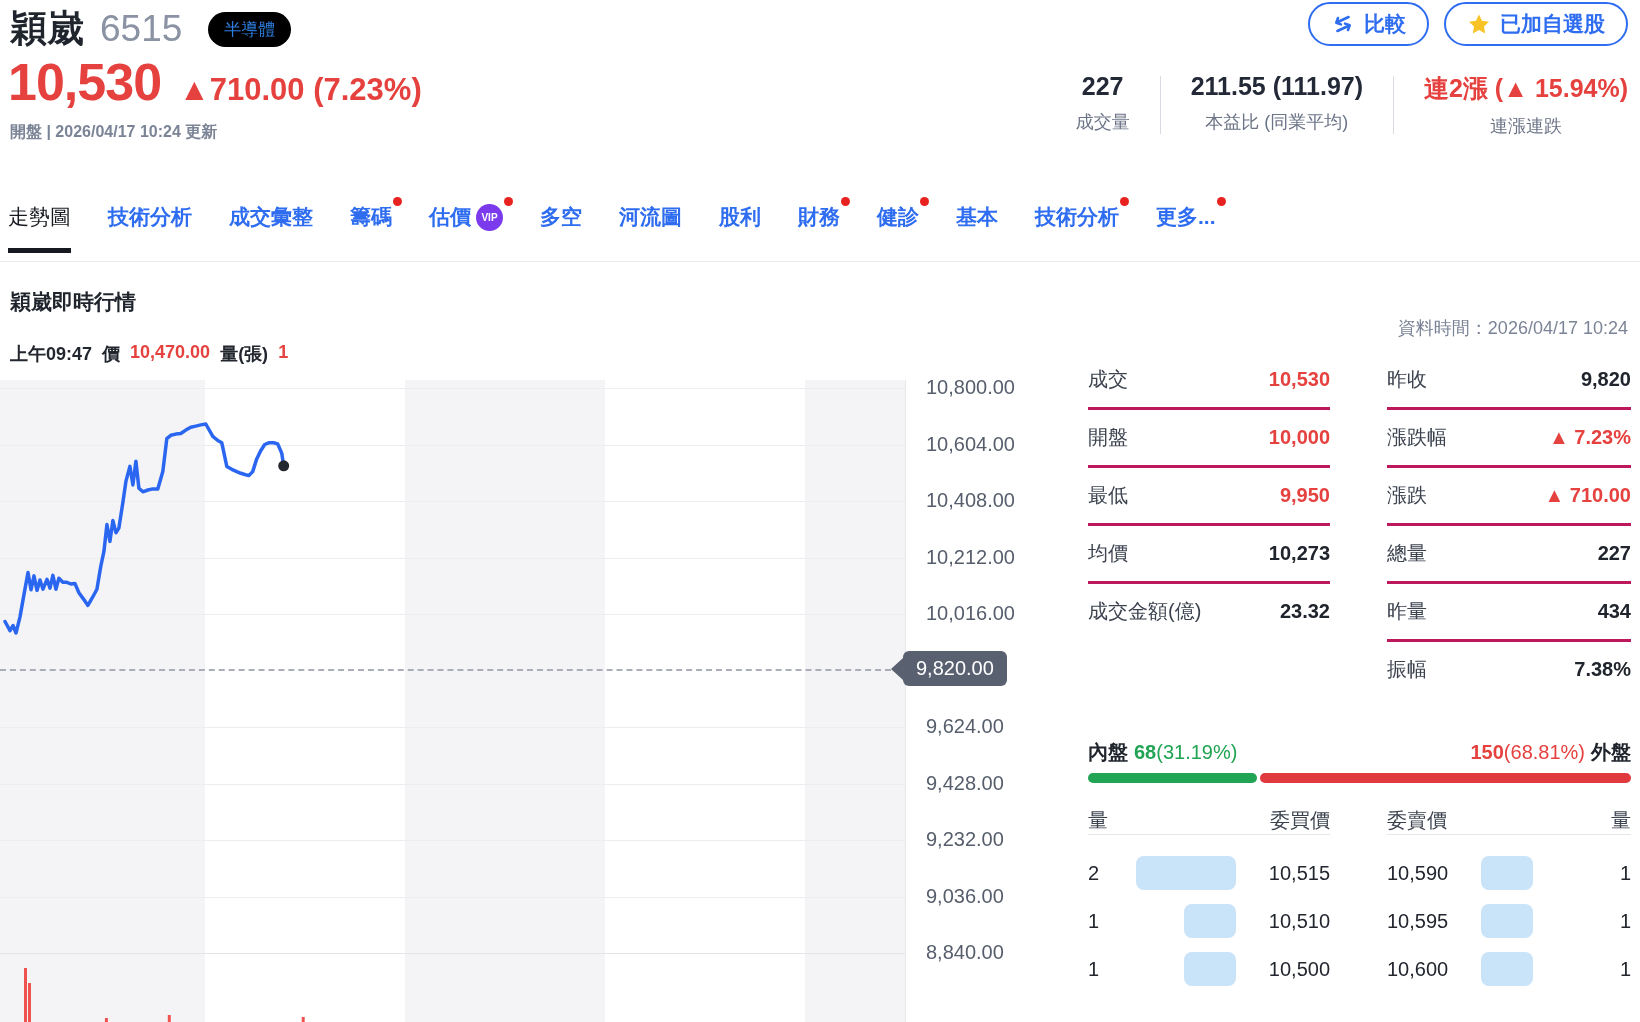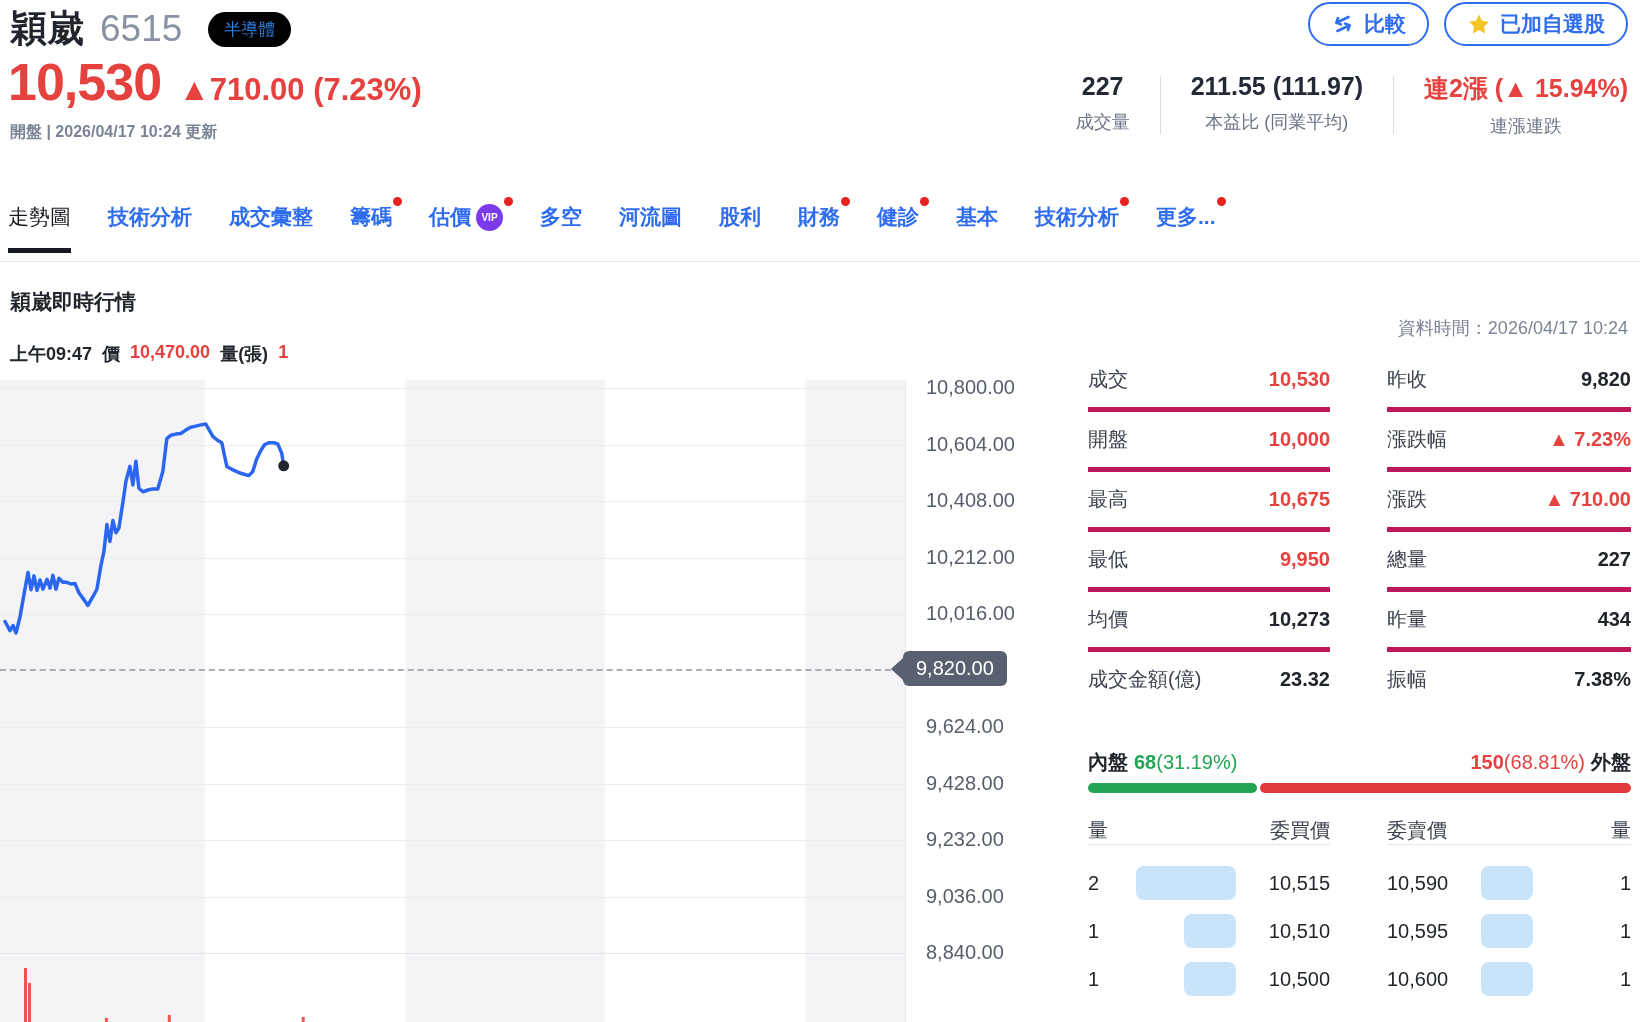--- a/index.html
+++ b/index.html
@@ -55,21 +55,21 @@
     padding:6px 13px;border-radius:6px;white-space:nowrap;}
   .y-badge::before{content:"";position:absolute;left:-12px;top:50%;margin-top:-11px;
     border-top:11px solid transparent;border-bottom:11px solid transparent;border-right:12px solid #596070;}
 
   
   .panel{position:absolute;top:352px;left:1088px;width:543px;}
   .quote-grid{display:flex;gap:57px;}
   .q-col{display:flex;flex-direction:column;}
   .q-col.left{width:242px;}
   .q-col.right{width:244px;}
-  .q-row{height:55px;display:flex;justify-content:space-between;align-items:center;border-bottom:5px solid #be185d;}
+  .q-row{height:55px;display:flex;justify-content:space-between;align-items:center;border-bottom:3px solid #be185d;}
   .q-row:last-child{border-bottom:none;}
   .q-label{font-size:20px;color:#3c434f;}
   .q-value{font-size:20px;font-weight:700;color:#20242c;}
   .q-value.red{color:#e5413e;}
 
   .io-head{margin-top:40px;height:30px;display:flex;justify-content:space-between;align-items:center;font-size:20px;}
   .io-left,.io-right{display:flex;gap:6px;align-items:baseline;}
   .io-name{font-weight:700;color:#20242c;}
   .io-val-green{font-weight:700;color:#21a453;}
   .io-pct-green{color:#21a453;}
@@ -230,24 +230,20 @@
       <div class="q-col left" id="q-left">
           <div class="q-row">
             <span class="q-label">成交</span>
             <span class="q-value red">10,530</span>
           </div>
           <div class="q-row">
             <span class="q-label">開盤</span>
             <span class="q-value red">10,000</span>
           </div>
           <div class="q-row">
-            <span class="q-label">最高</span>
-            <span class="q-value red">10,675</span>
-          </div>
-          <div class="q-row">
             <span class="q-label">最低</span>
             <span class="q-value red">9,950</span>
           </div>
           <div class="q-row">
             <span class="q-label">均價</span>
             <span class="q-value">10,273</span>
           </div>
           <div class="q-row">
             <span class="q-label">成交金額(億)</span>
             <span class="q-value">23.32</span>

